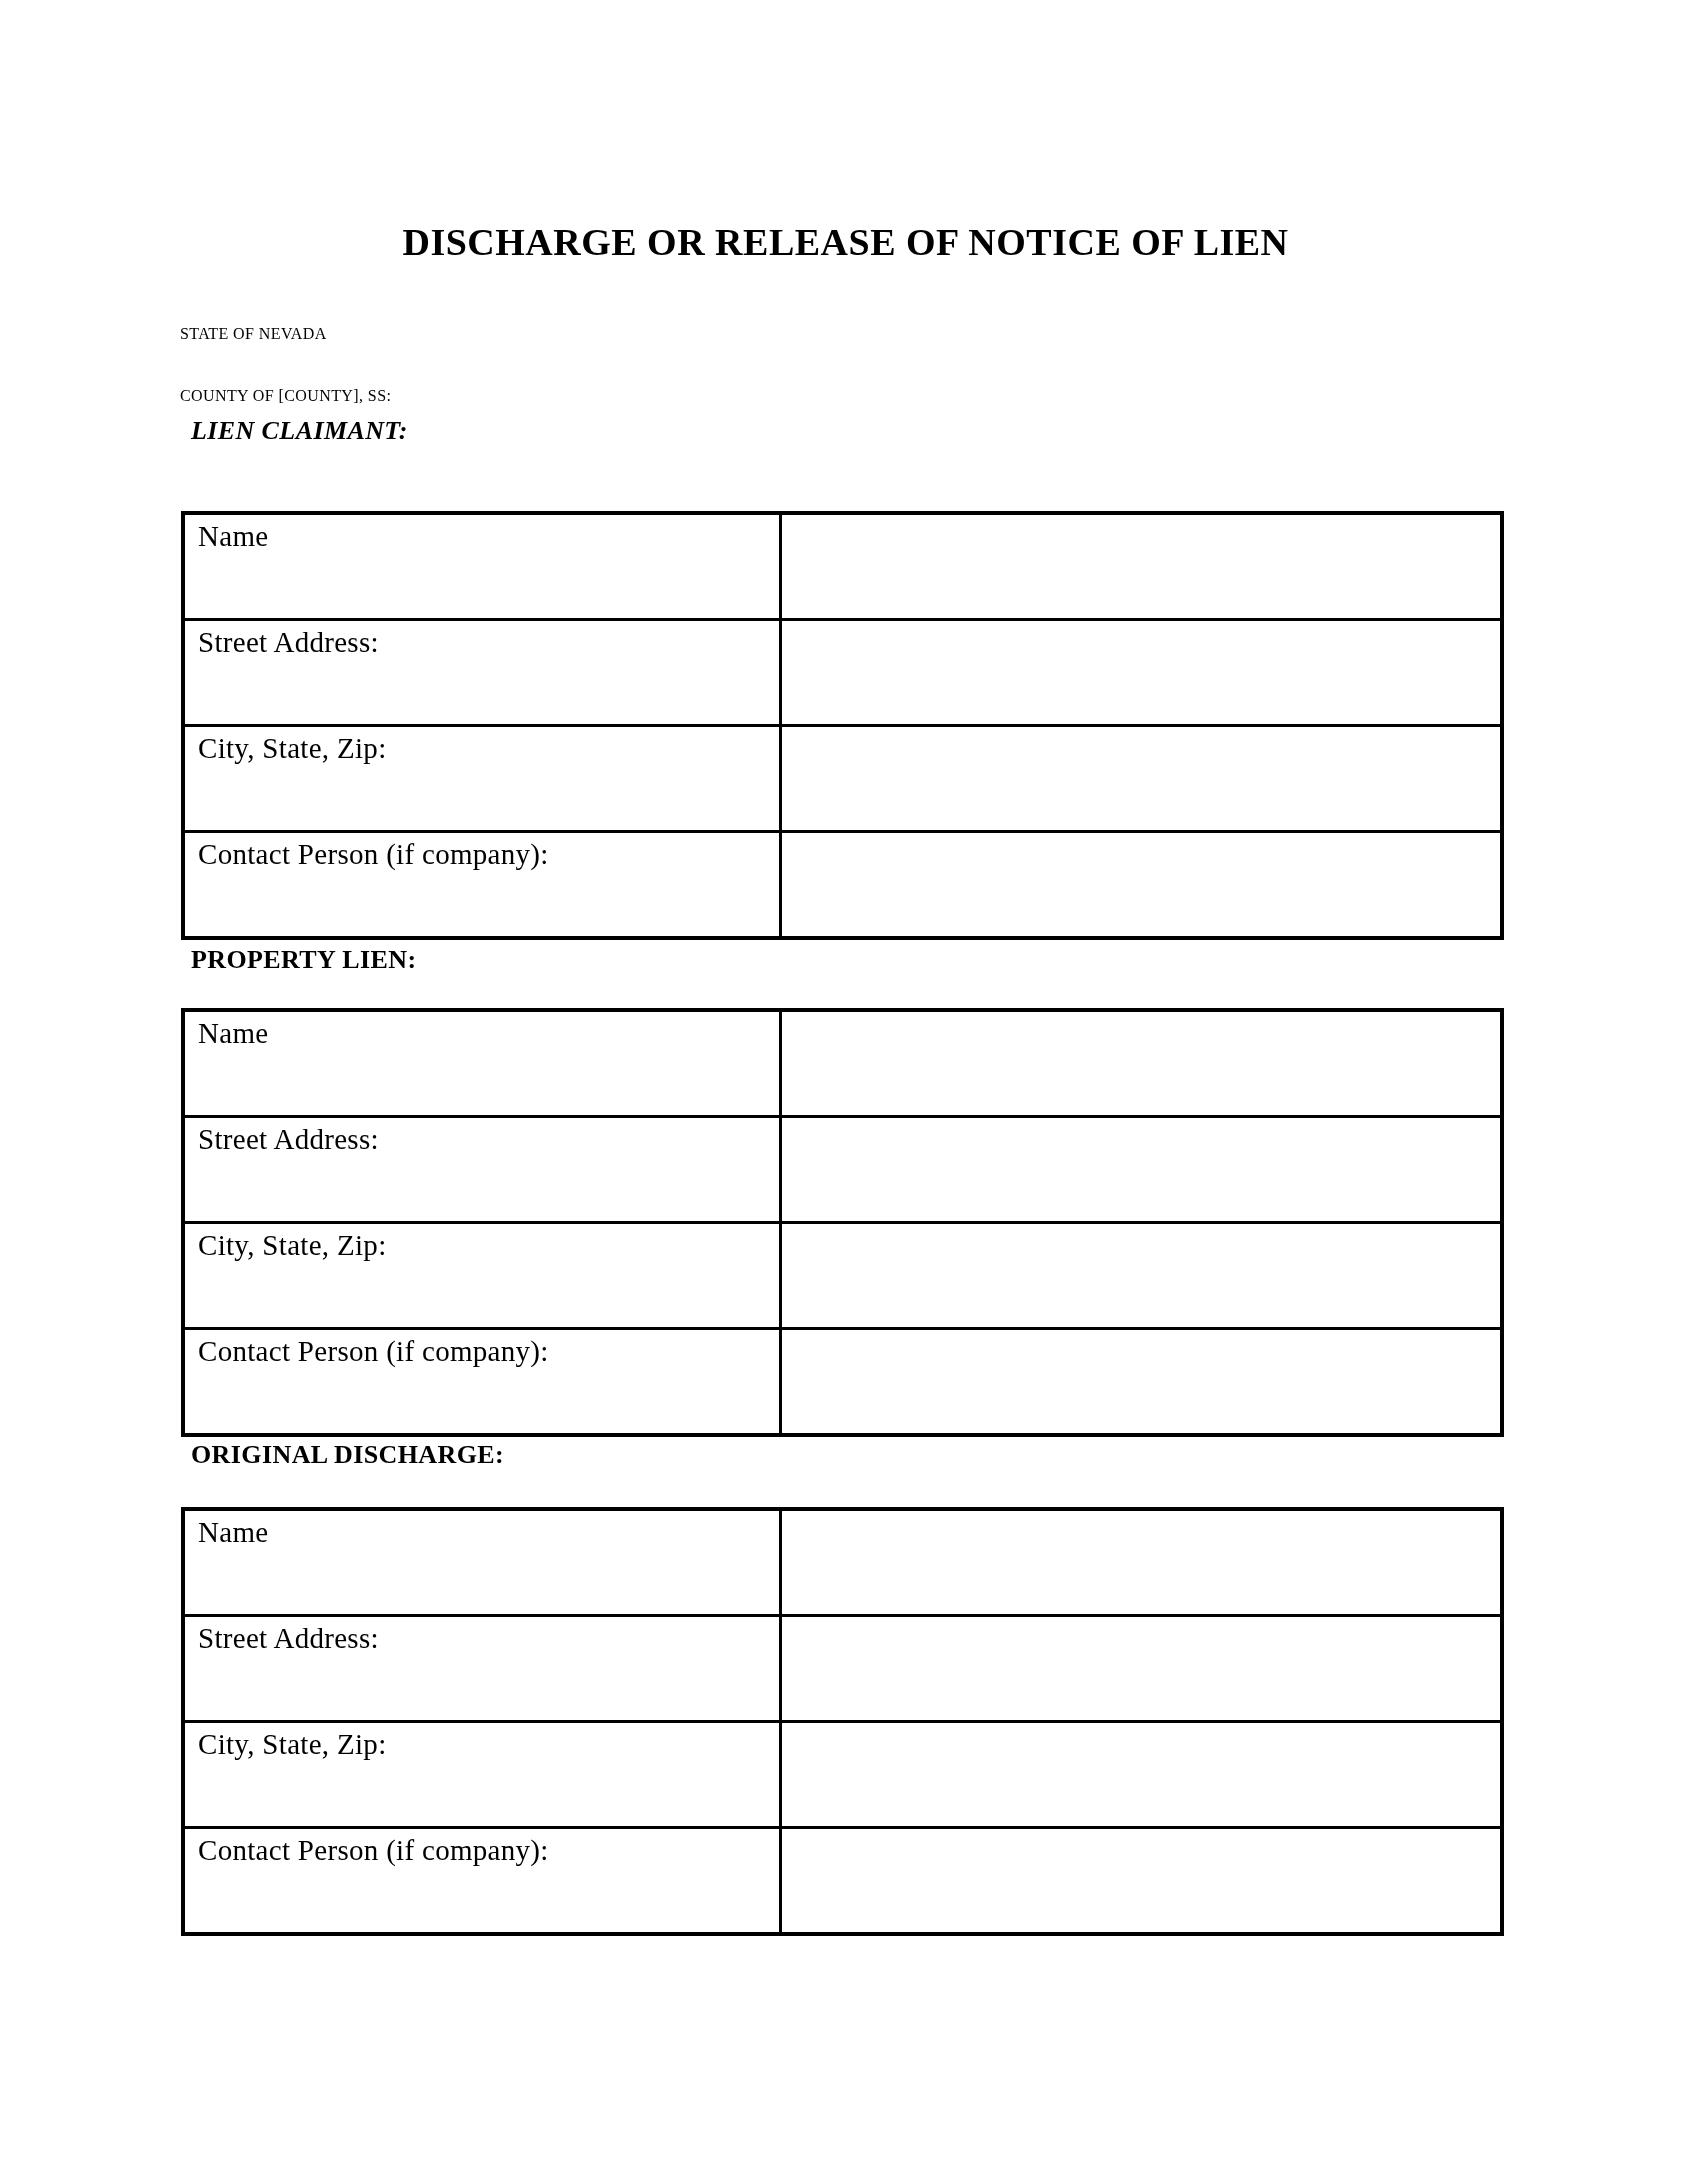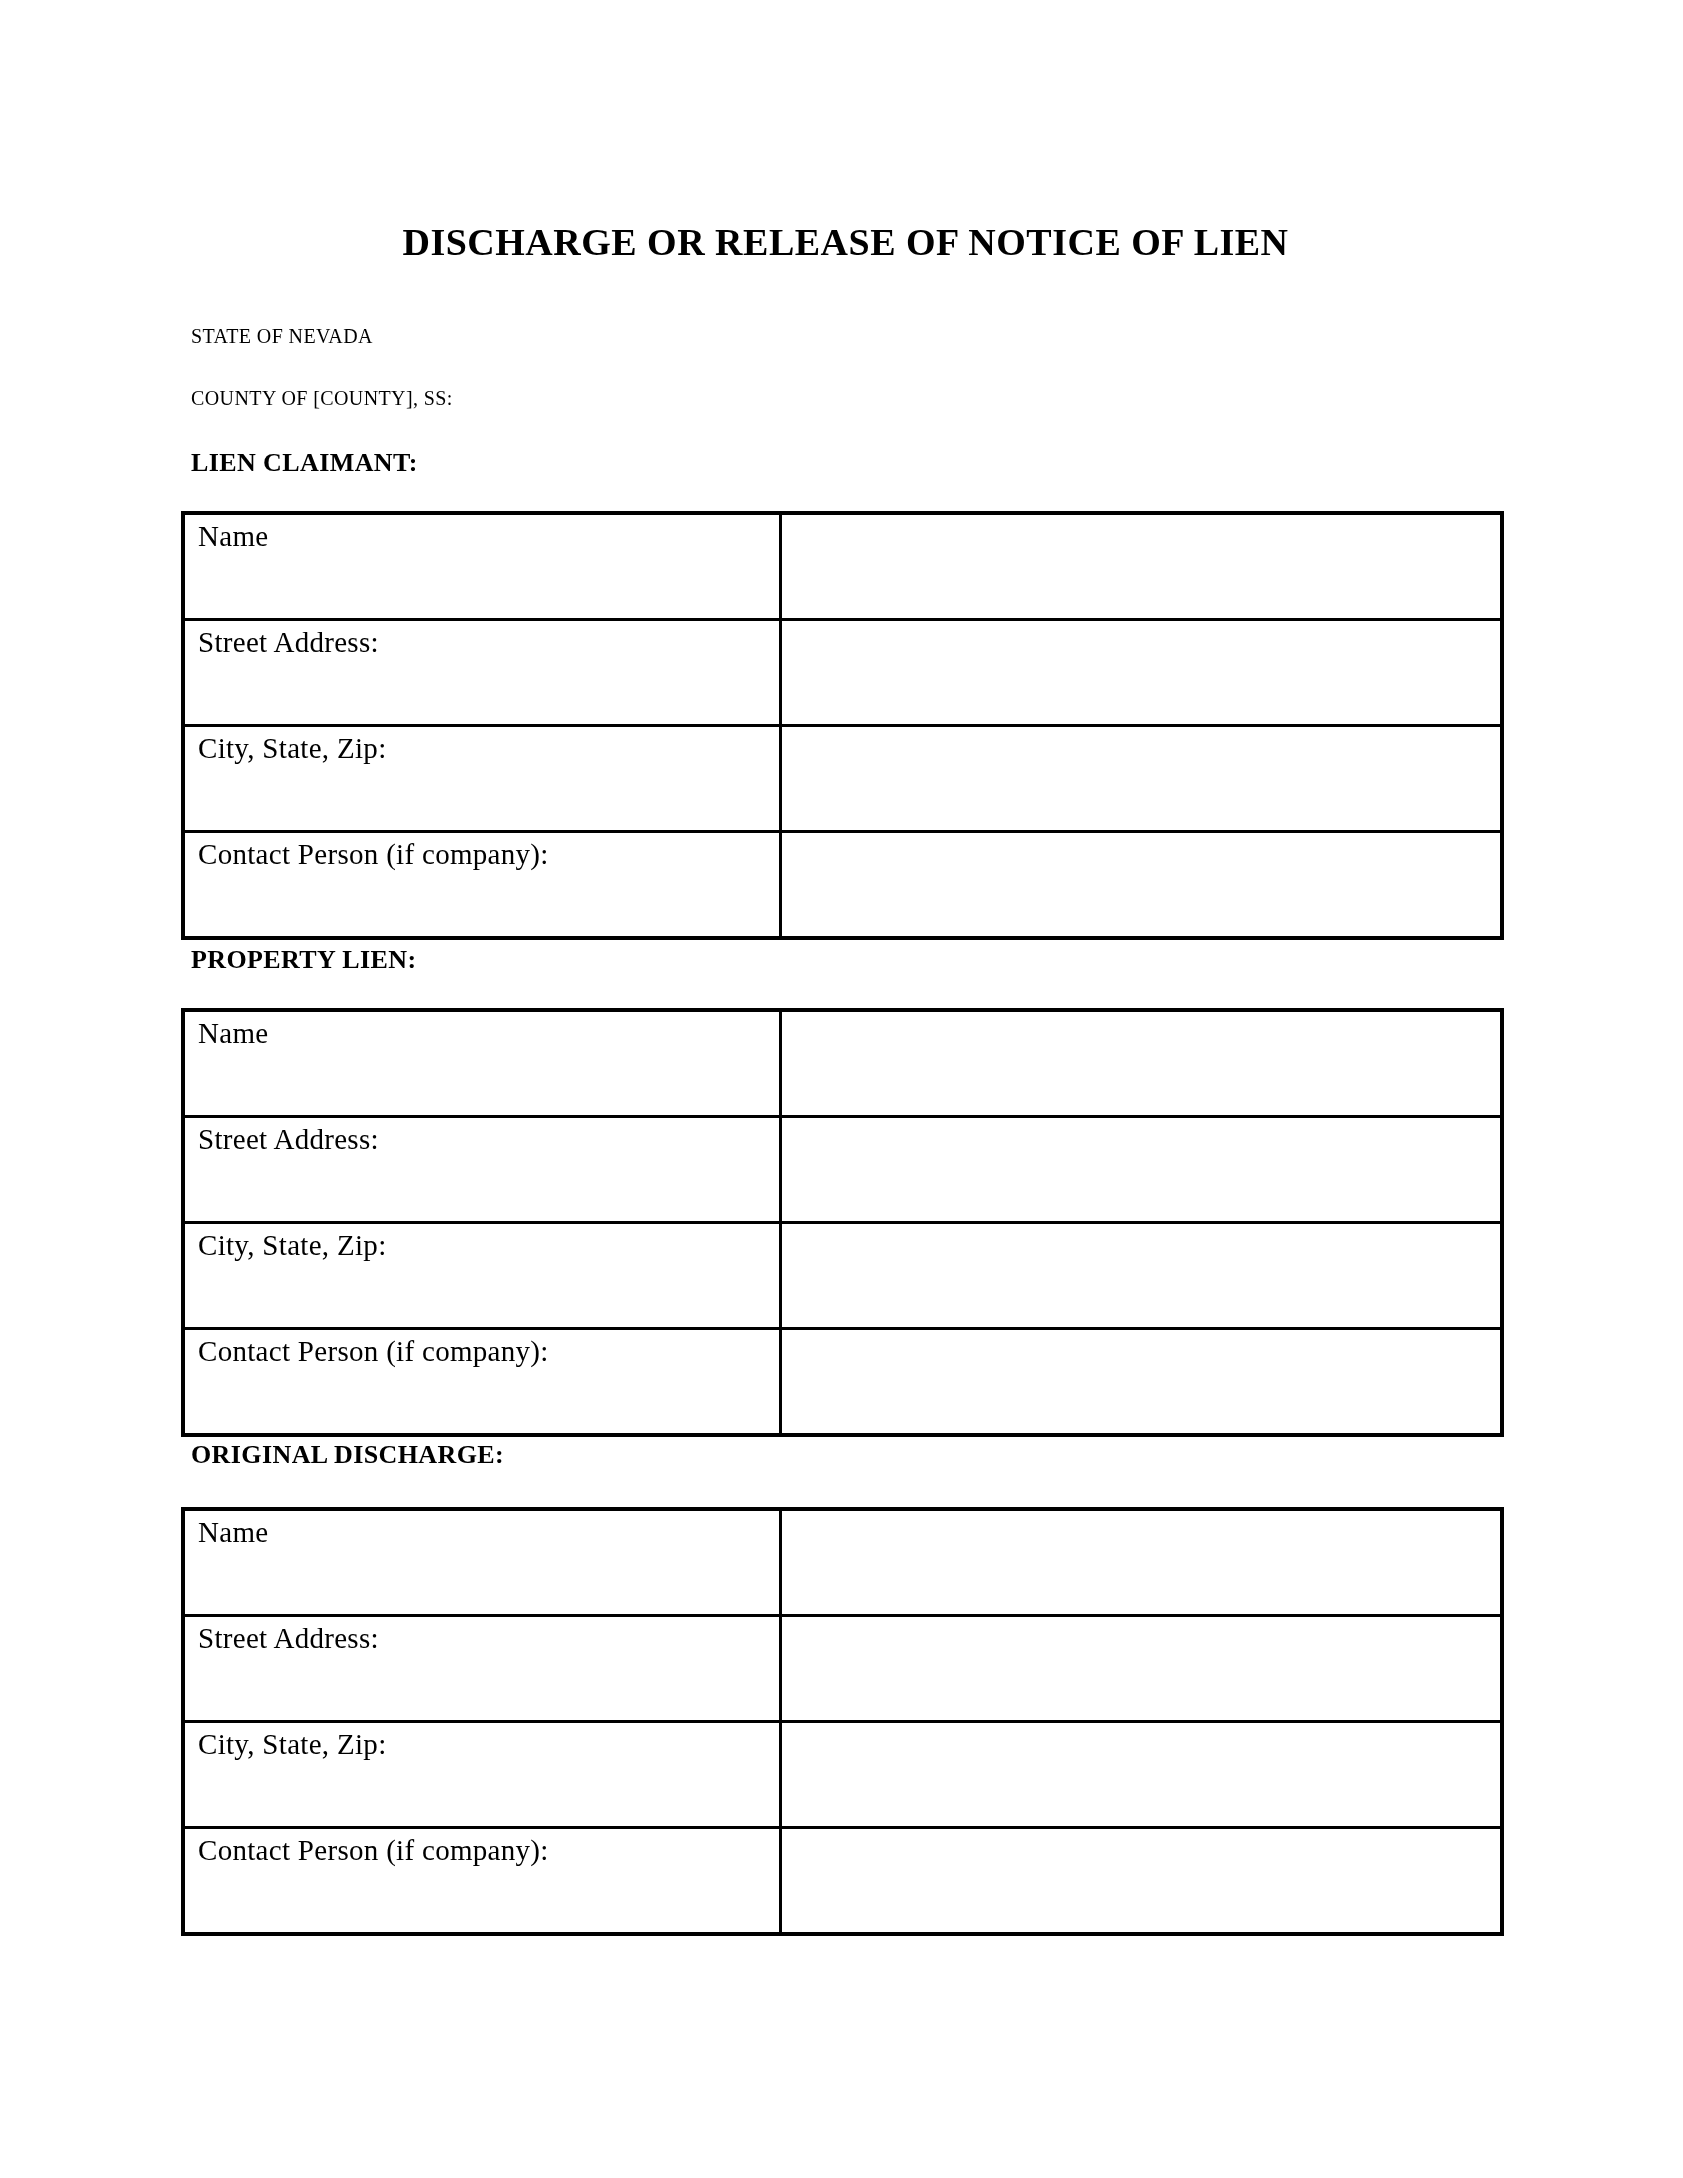--- a/index.html
+++ b/index.html
@@ -21,36 +21,36 @@
     top: 220px;
     left: 4px;
     width: 100%;
     text-align: center;
     font-size: 38px;
     font-weight: bold;
     letter-spacing: 0.5px;
   }
   .plain-line {
     position: absolute;
-    left: 191px;
-    font-size: 20px;
+    left: 180px;
+    font-size: 16px;
     letter-spacing: 0.4px;
     white-space: nowrap;
   }
   .state-line  { top: 325px; }
   .county-line { top: 387px; }
   .section-heading {
     position: absolute;
     left: 191px;
     font-size: 26px;
     font-weight: bold;
     letter-spacing: 0.4px;
     white-space: nowrap;
   }
-  .heading-1 { top: 448px; }
+  .heading-1 { top: 416px; font-style: italic; }
   .heading-2 { top: 945px; }
   .heading-3 { top: 1440px; }
   .form-table {
     position: absolute;
     left: 181px;
     width: 1319px;
     border-collapse: collapse;
     table-layout: fixed;
     border: 4px solid #000000;
   }

